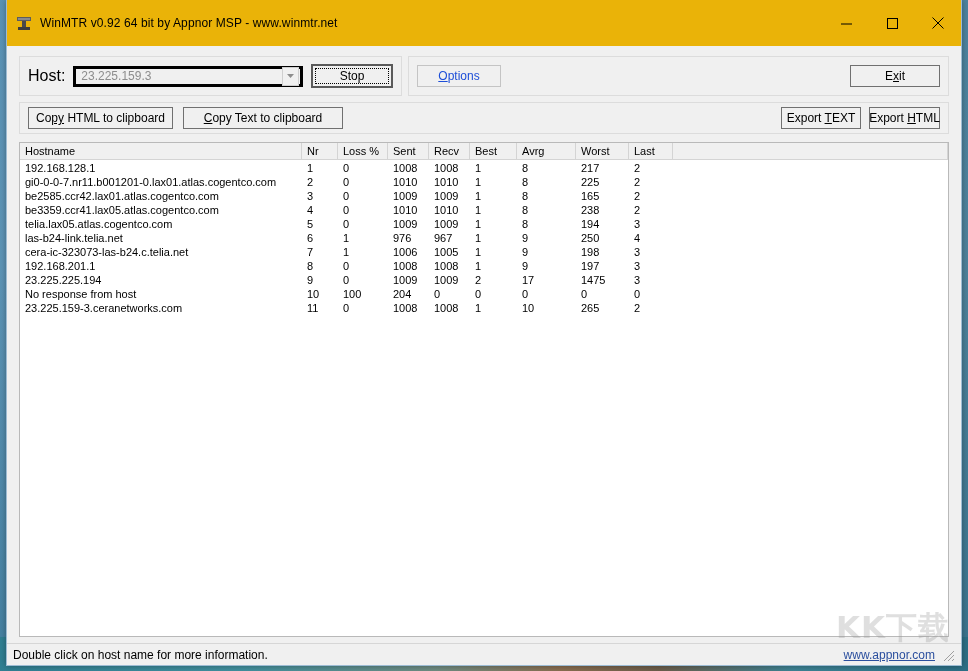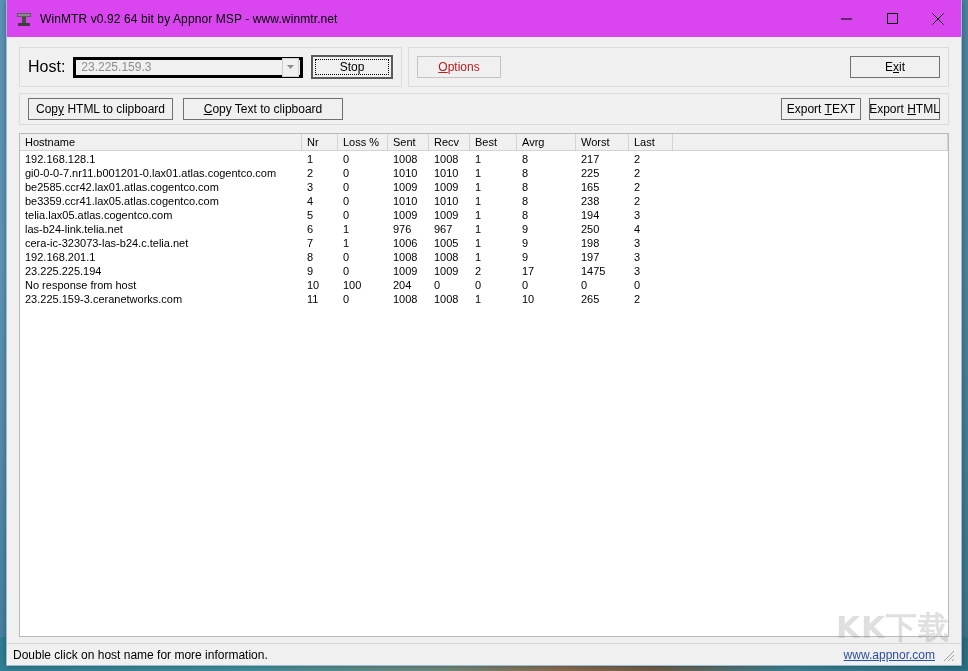--- a/index.html
+++ b/index.html
@@ -31,21 +31,21 @@
   #app-window {
     position: absolute;
     left: 6px; top: 0; width: 956px; height: 666px;
     background: #f0f0f0;
     border: 1px solid #9dbcd4;
     border-top: none;
     box-shadow: 0 0 6px rgba(0,0,0,.35);
     display: flex; flex-direction: column;
   }
   #titlebar {
-    height: 37px; background: #d946ef;
+    height: 46px; background: #eab308;
     display: flex; align-items: center;
     flex: 0 0 auto;
     position: relative;
   }
   #title-icon {
     width: 16px; height: 16px; margin-left: 9px; margin-right: 8px;
     position: relative; flex: 0 0 auto;
   }
   #title-icon .ic-top { position:absolute; left:1px; top:2px; width:14px; height:4px; background:#8a8a8a; border:1px solid #5d5d5d; }
   #title-icon .ic-stem { position:absolute; left:6px; top:6px; width:4px; height:6px; background:#4a4a4a; }
@@ -84,21 +84,21 @@
   #host-arrow {
     width: 17px; height: 19px; margin-left: auto; margin-right: 1px;
     background: #f0f0f0; border: 1px solid #cfcfcf;
     display:flex; align-items:center; justify-content:center;
   }
   .btn {
     background: #f0f0f0; border: 1px solid #707070;
     font-size: 12px; color:#000; display:flex; align-items:center; justify-content:center;
     height: 22px; white-space: nowrap; font-family: "Liberation Sans", sans-serif;
   }
-  .btn.disabled { color:#b91c1c; border-color:#c4c4c4;justify-content:center; }
+  .btn.disabled { color:#1d4ed8; border-color:#c4c4c4;justify-content:center; }
   #stop-btn { width: 82px; height: 24px; border:2px solid #5a5a5a; position:relative; }
   #stop-btn .focus-ring {
     position:absolute; inset:2px; border:1px dotted #000;
   }
   #opt-group {
     flex: 1 1 auto; height: 40px; padding: 0 8px;
     justify-content: space-between;
   }
   #options-btn { width: 84px; }
   #exit-btn { width: 90px; justify-content: center; }

